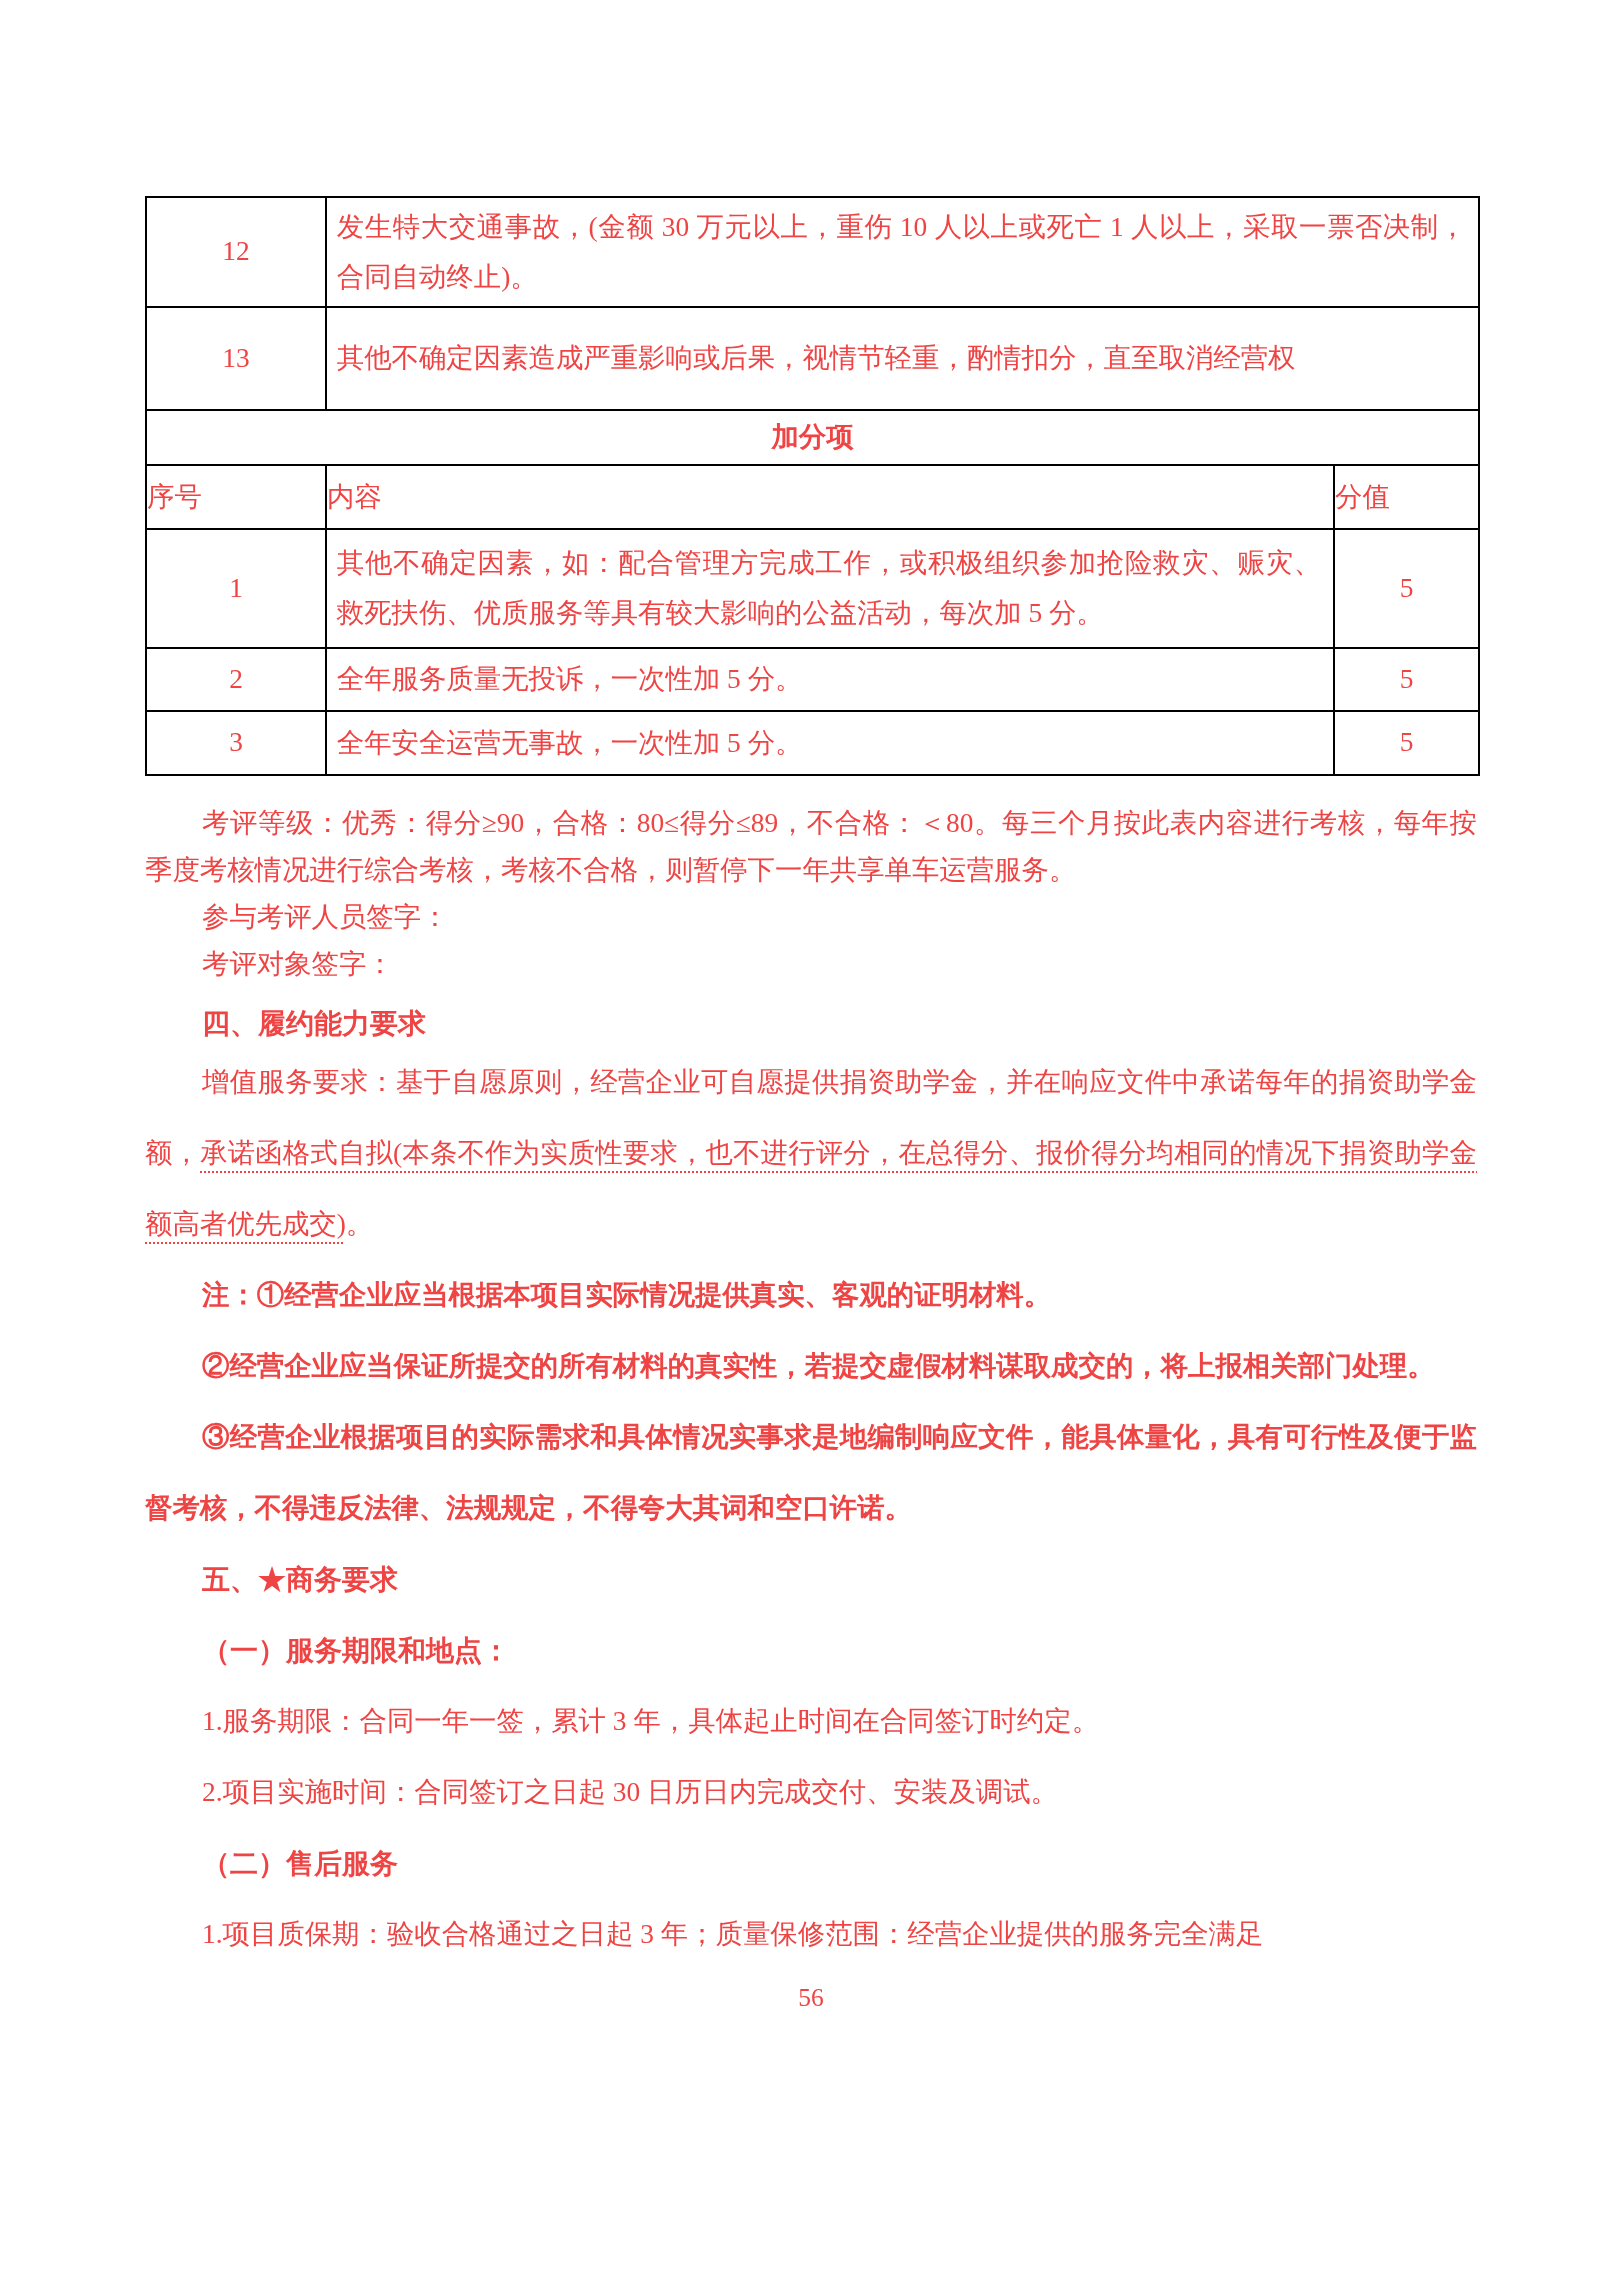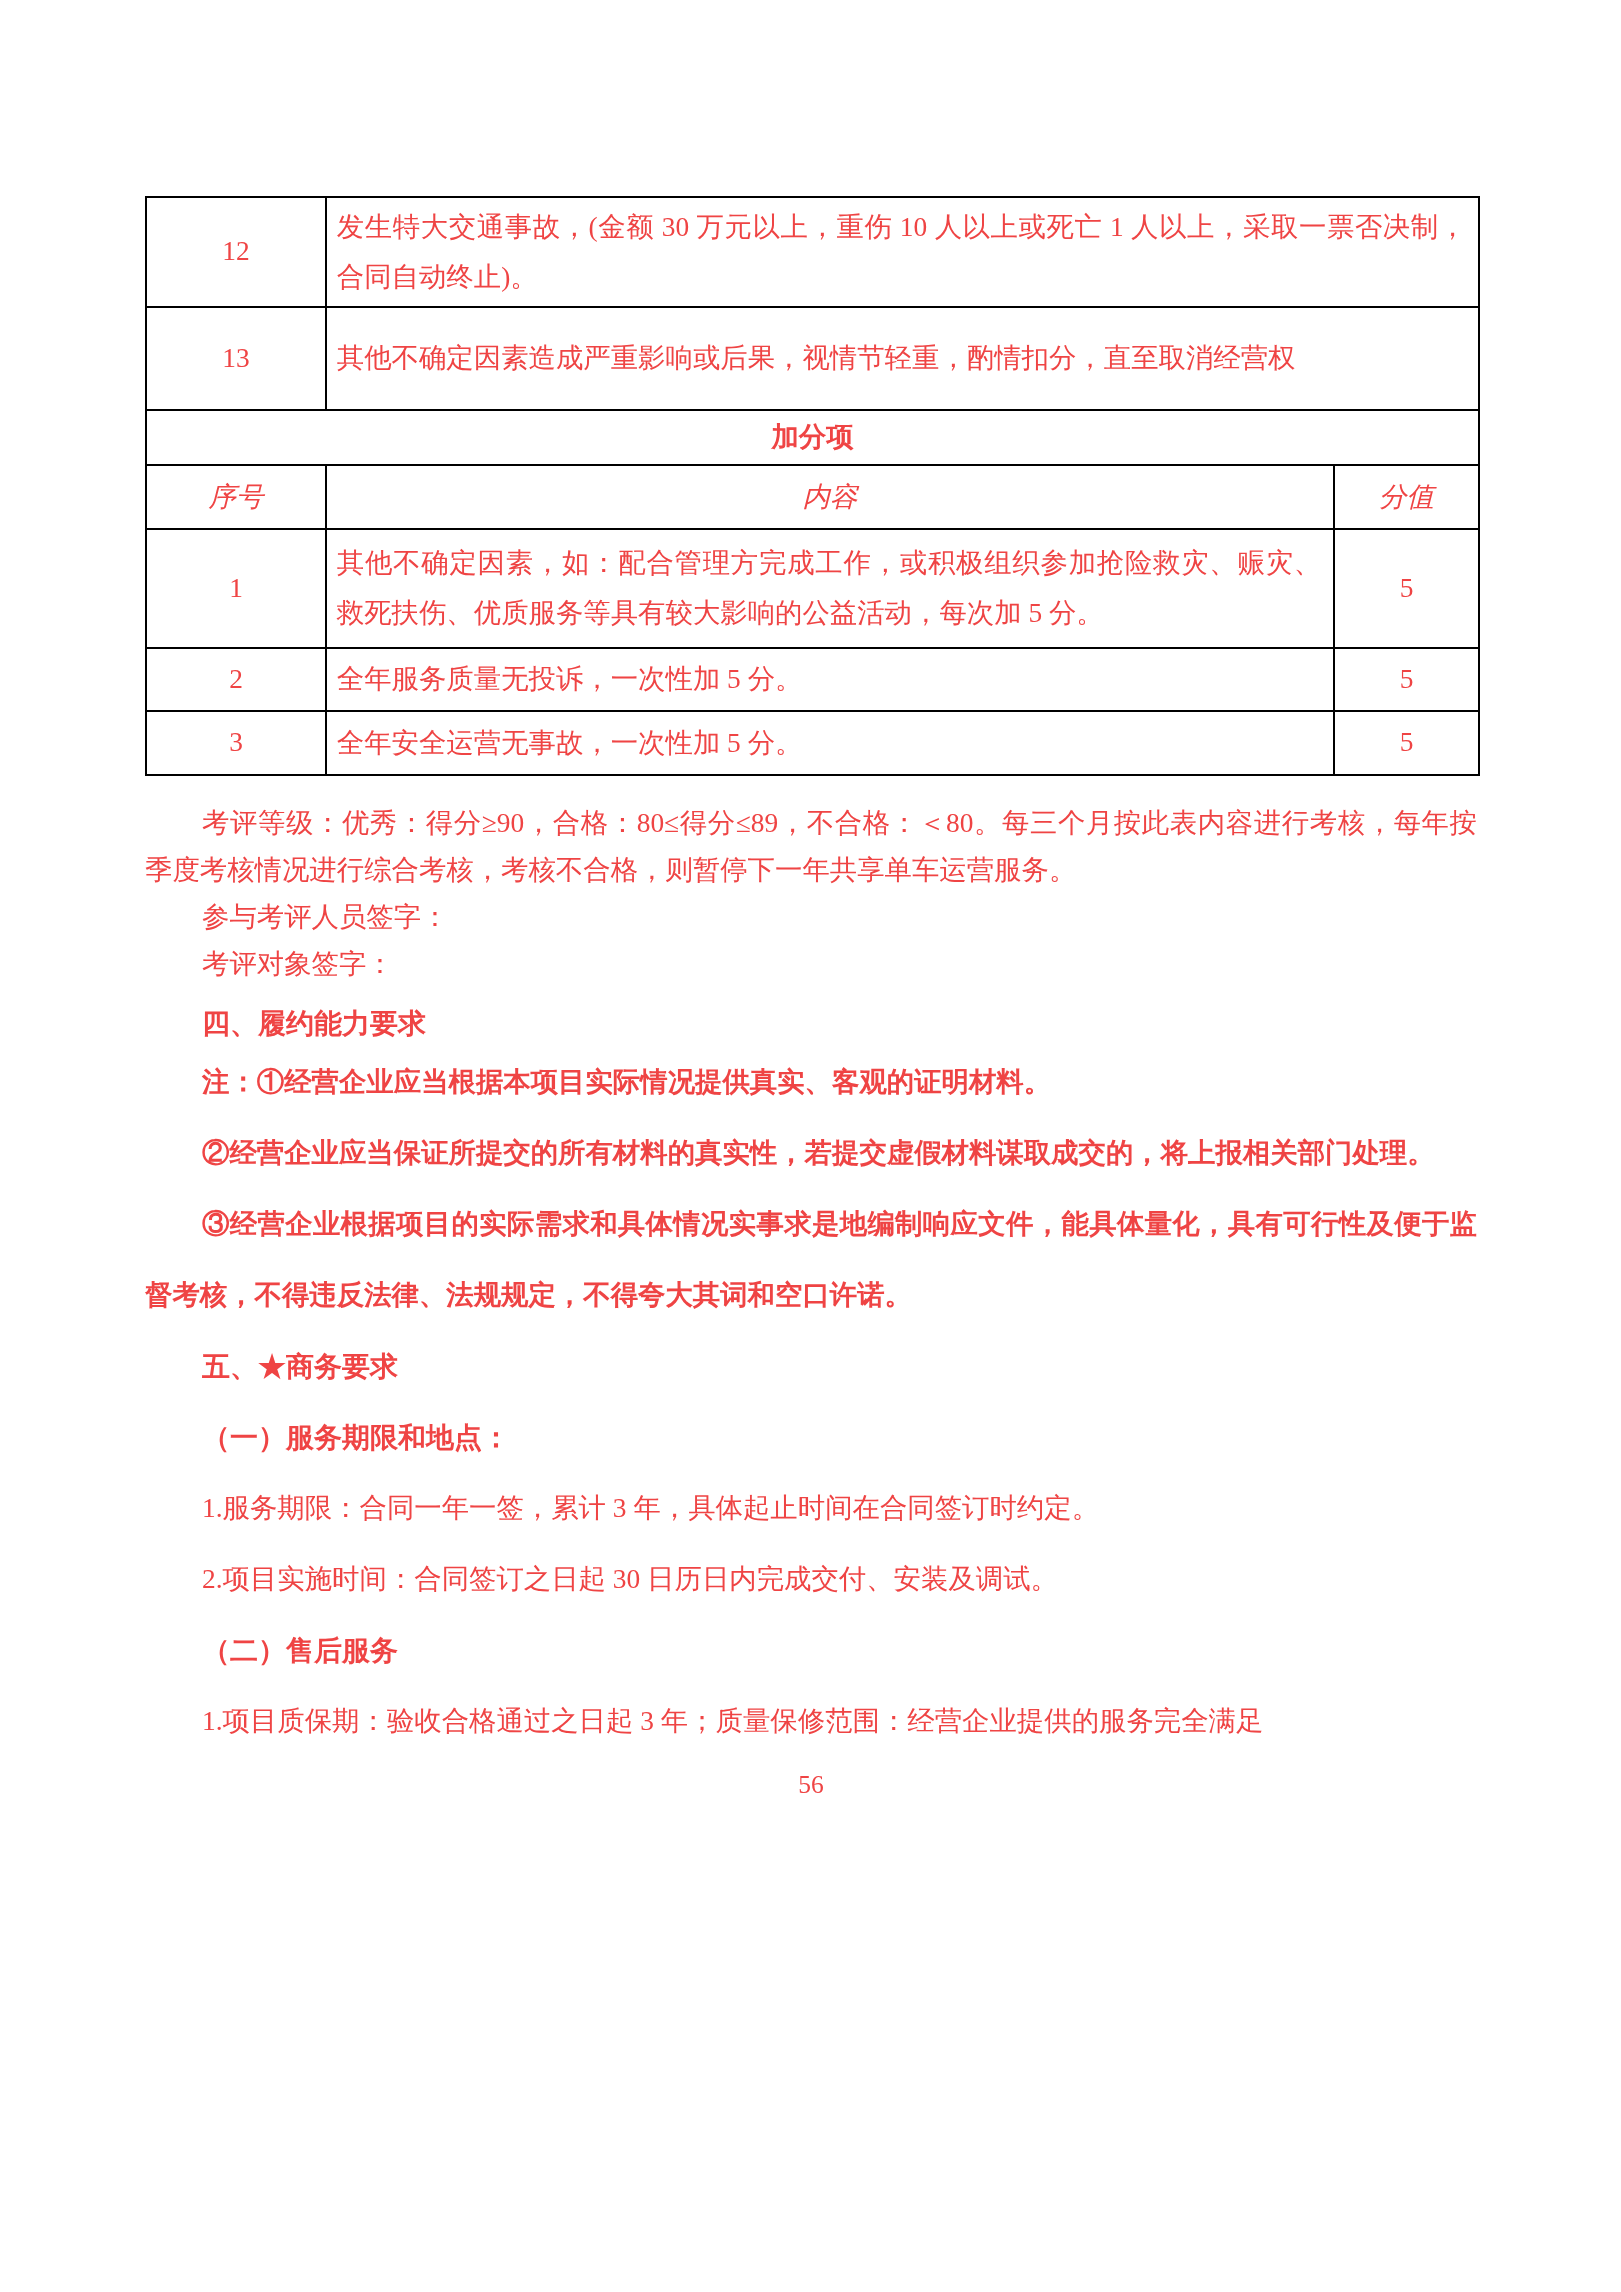--- a/index.html
+++ b/index.html
@@ -31,21 +31,21 @@
   td.num,td.score{text-align:center;}
   td.content{
     text-align:justify;
     padding:3.9px 11.8px 3.9px 9.8px;
     line-height:50px;
   }
   td.sec{
     text-align:center;
     font-weight:bold;
   }
-  td.head{text-align:center;font-style:italic;}
+  td.head{text-align:left;}
   tr.r12{height:101px;}
   tr.r13{height:103px;}
   tr.rsec{height:55px;}
   tr.rhead{height:64px;}
   tr.rb1{height:119px;}
   tr.rb2{height:63px;}
   tr.rb3{height:64px;}
   
   p,h3,h4{
     margin:0;
@@ -118,20 +118,21 @@
       </tr>
     </tbody>
   </table>
 
   <p class="tight indent first-para">考评等级：优秀：得分≥90，合格：80≤得分≤89，不合格：＜80。每三个月按此表内容进行考核，每年按季度考核情况进行综合考核，考核不合格，则暂停下一年共享单车运营服务。</p>
   <p class="tight indent">参与考评人员签字：</p>
   <p class="tight indent">考评对象签字：</p>
 
   <h3 class="heading h-sec4 indent">四、履约能力要求</h3>
 
+  <p class="loose indent"><span>增值服务要求：基于自愿原则，经营企业可自愿提供捐资助学金，并在响应文件中承诺每年的捐资助学金额，</span><span class="dashed-underline">承诺函格式自拟(本条不作为实质性要求，也不进行评分，在总得分、报价得分均相同的情况下捐资助学金额高者优先成交)</span><span>。</span></p>
 
   <p class="loose indent bold">注：①经营企业应当根据本项目实际情况提供真实、客观的证明材料。</p>
   <p class="loose indent bold">②经营企业应当保证所提交的所有材料的真实性，若提交虚假材料谋取成交的，将上报相关部门处理。</p>
   <p class="loose indent bold">③经营企业根据项目的实际需求和具体情况实事求是地编制响应文件，能具体量化，具有可行性及便于监督考核，不得违反法律、法规规定，不得夸大其词和空口许诺。</p>
 
   <h3 class="heading loose indent">五、★商务要求</h3>
   <h4 class="heading loose indent">（一）服务期限和地点：</h4>
 
   <p class="loose indent">1.服务期限：合同一年一签，累计 3 年，具体起止时间在合同签订时约定。</p>
   <p class="loose indent">2.项目实施时间：合同签订之日起 30 日历日内完成交付、安装及调试。</p>

